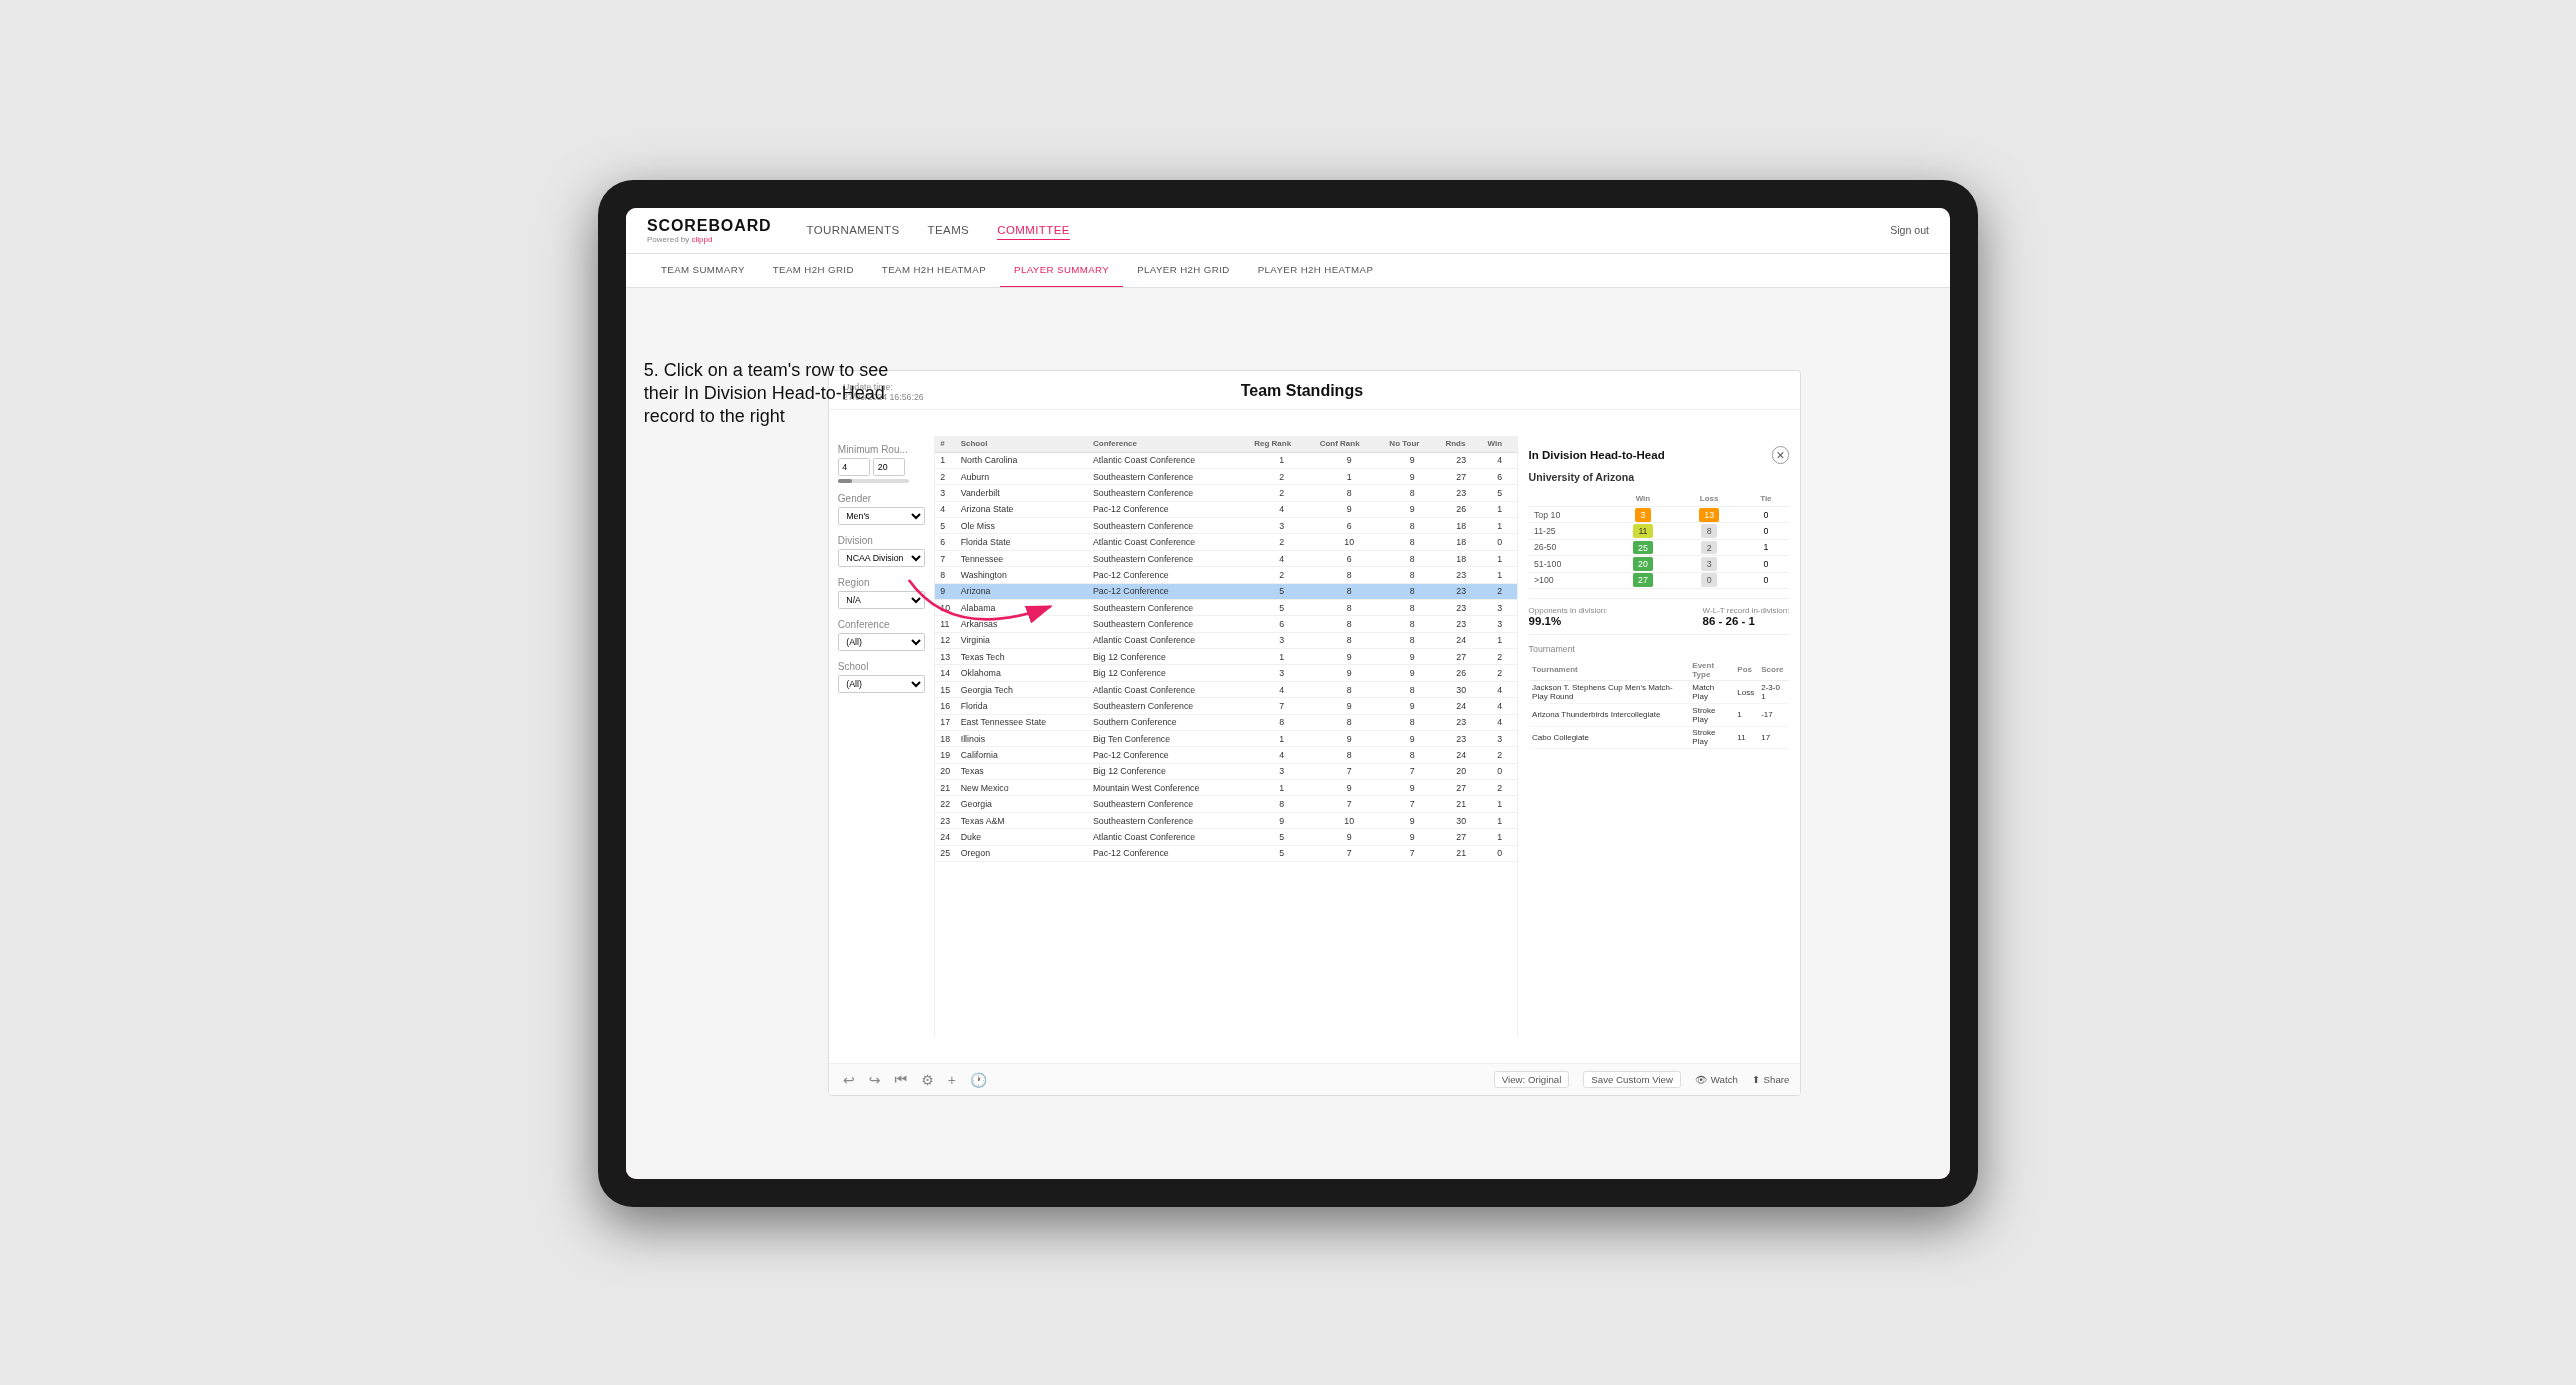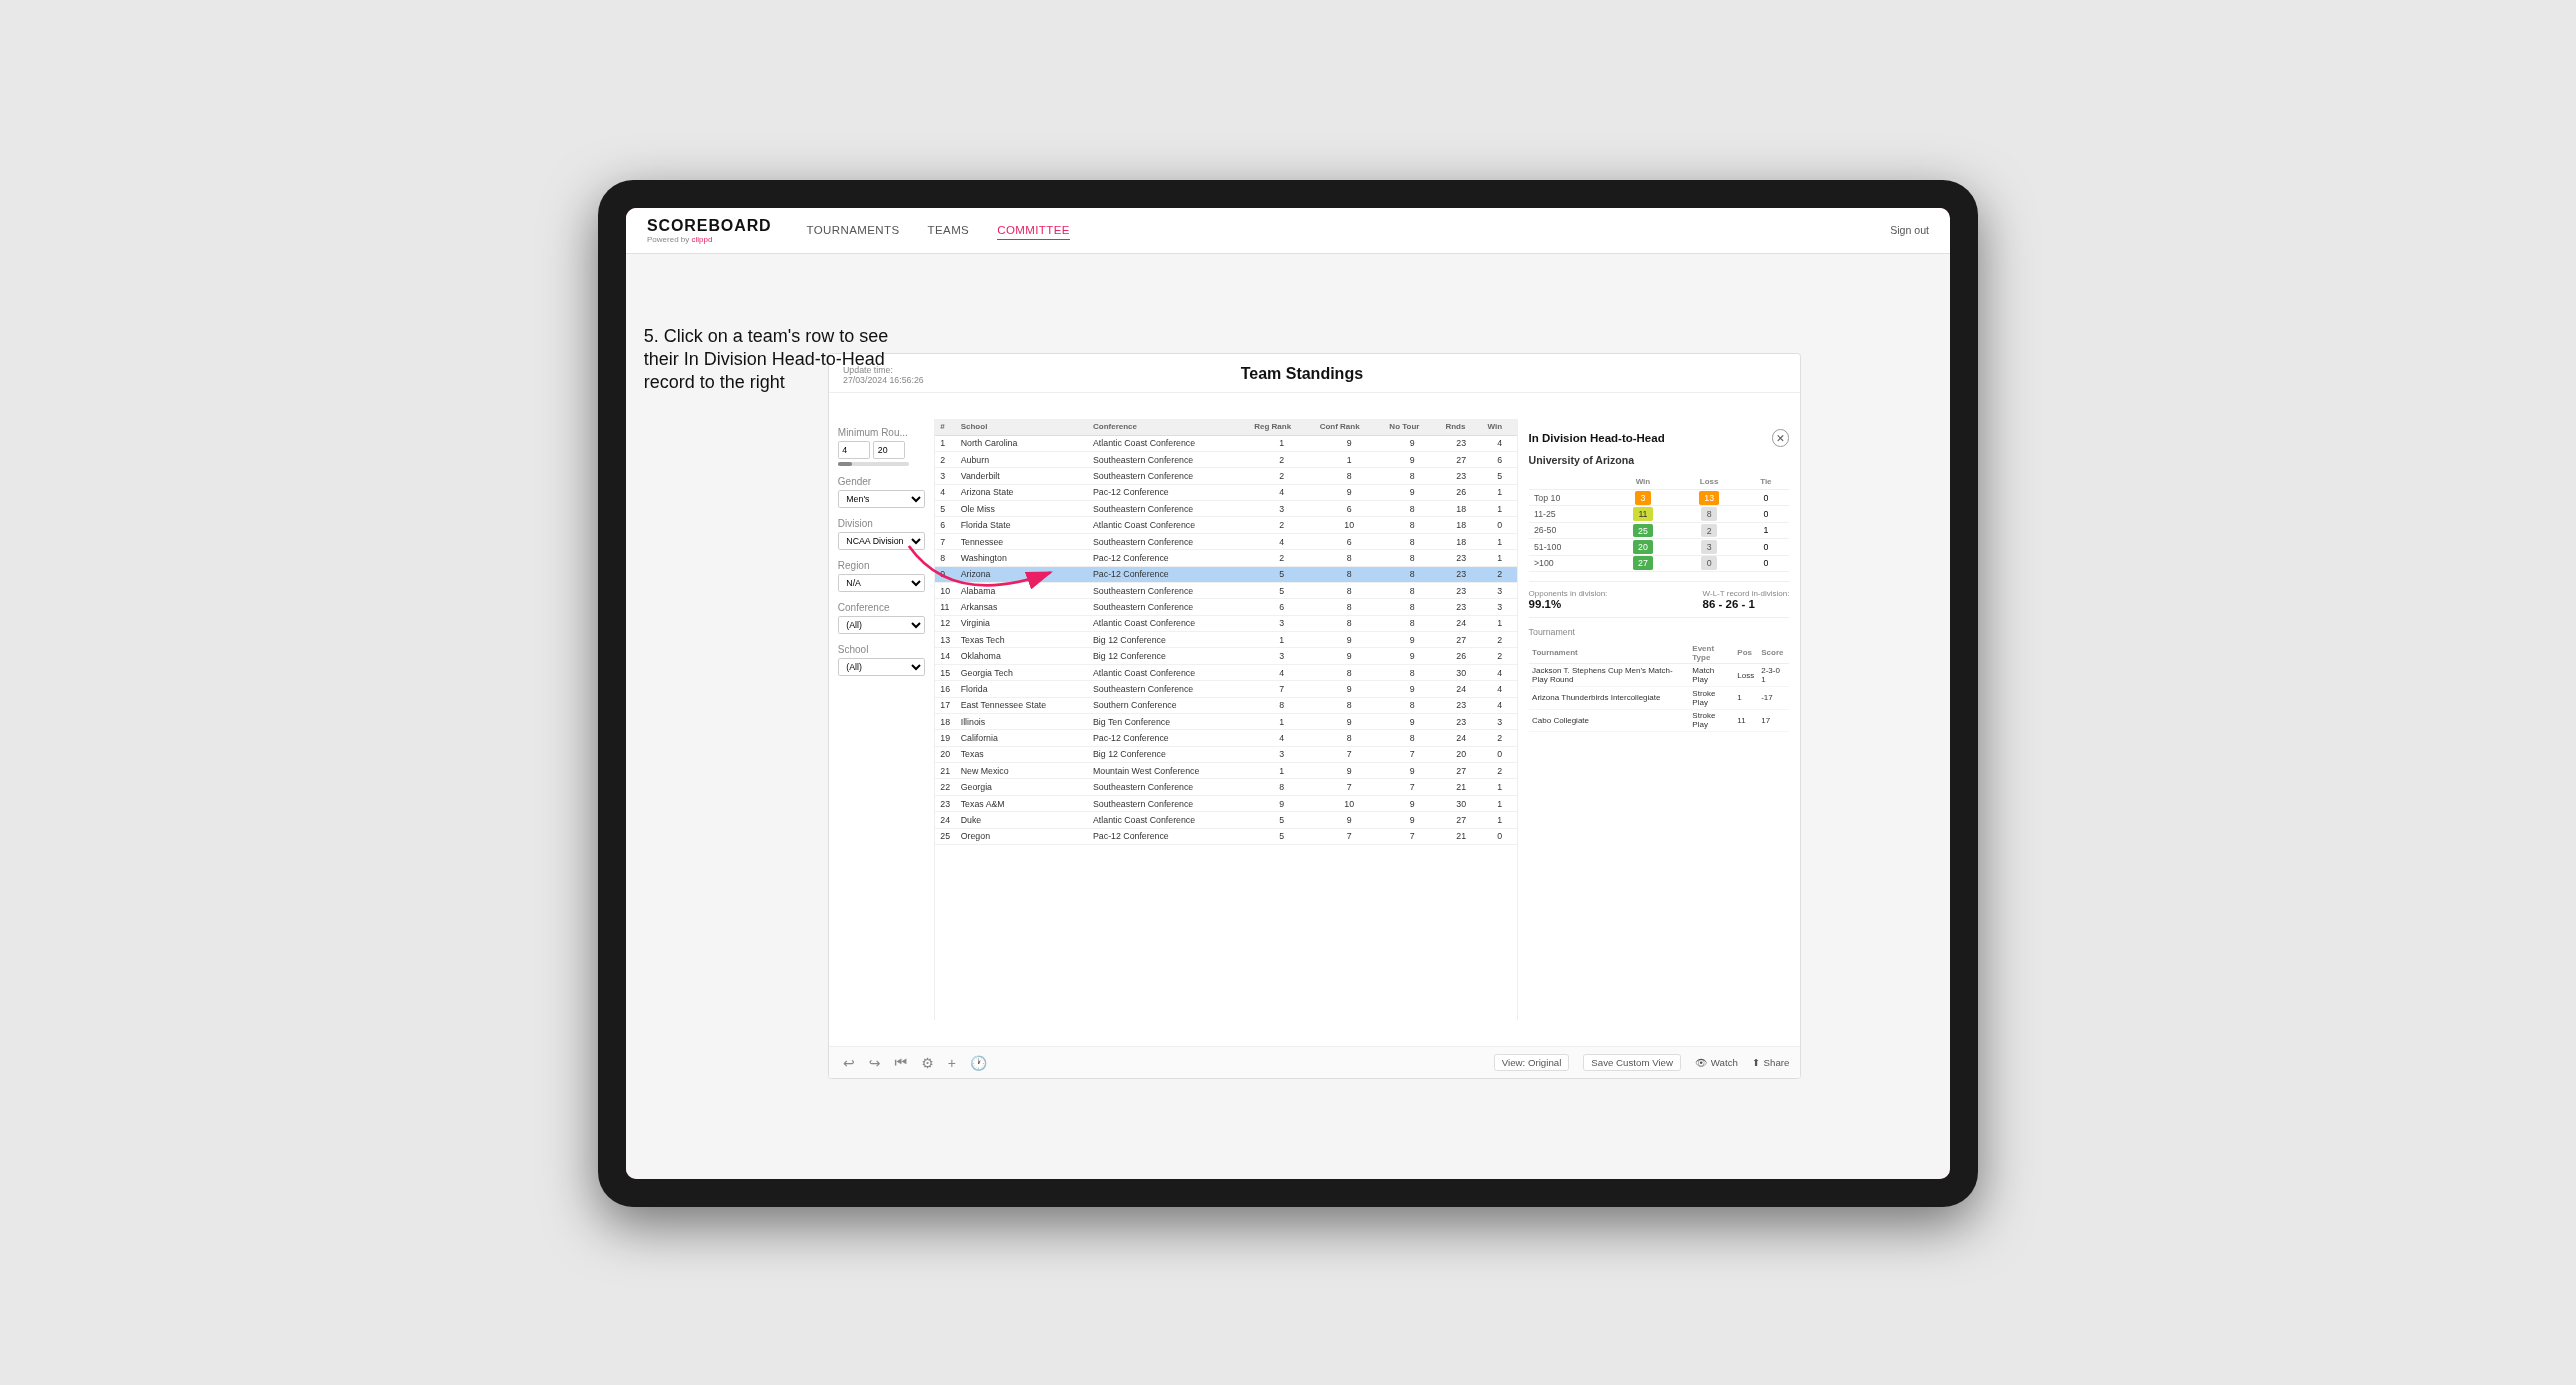--- a/index.html
+++ b/index.html
@@ -493,20 +493,28 @@
         <span class="logo-sub">Powered by <span style="color:#e91e63;font-weight:normal;">clippd</span></span>
       </div>
       <div class="nav-links">
         <span class="nav-link">TOURNAMENTS</span>
         <span class="nav-link">TEAMS</span>
         <span class="nav-link active">COMMITTEE</span>
       </div>
       <span class="sign-out">Sign out</span>
     </div>
 
+    <div class="sub-nav">
+      <span class="sub-nav-link">TEAM SUMMARY</span>
+      <span class="sub-nav-link">TEAM H2H GRID</span>
+      <span class="sub-nav-link">TEAM H2H HEATMAP</span>
+      <span class="sub-nav-link active">PLAYER SUMMARY</span>
+      <span class="sub-nav-link">PLAYER H2H GRID</span>
+      <span class="sub-nav-link">PLAYER H2H HEATMAP</span>
+    </div>
 
     <div class="main-content">
 
       <div class="annotation">5. Click on a team's row to see their In Division Head-to-Head record to the right</div>
 
       <div class="arrow-container">
         <svg width="177" height="71" viewBox="0 0 200 80">
           <defs>
             <marker id="arrowhead" markerWidth="10" markerHeight="7" refX="9" refY="3.5" orient="auto">
               <polygon points="0 0, 10 3.5, 0 7" fill="#e91e63"></polygon>

